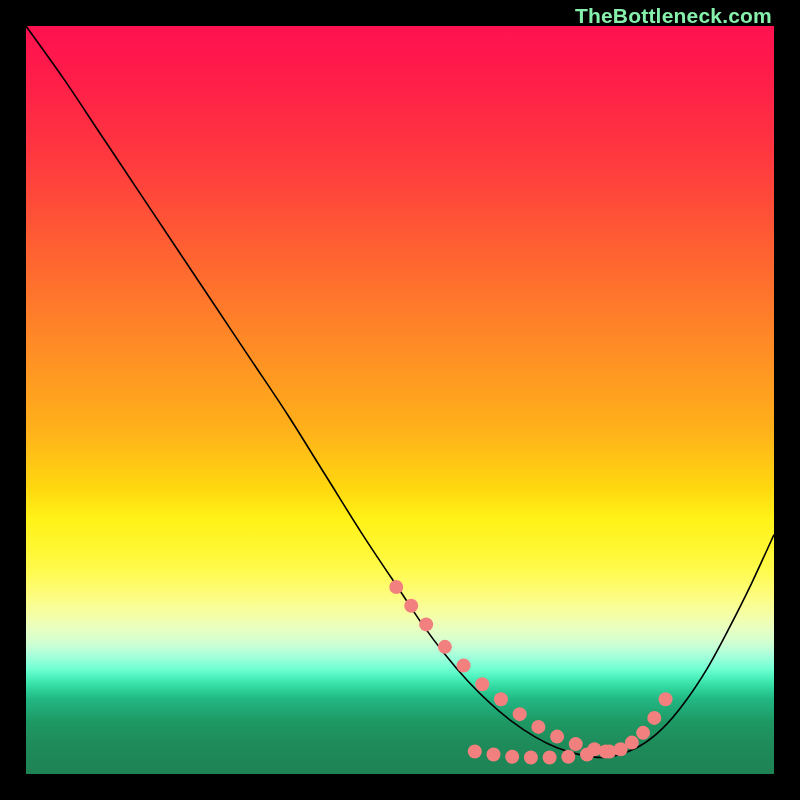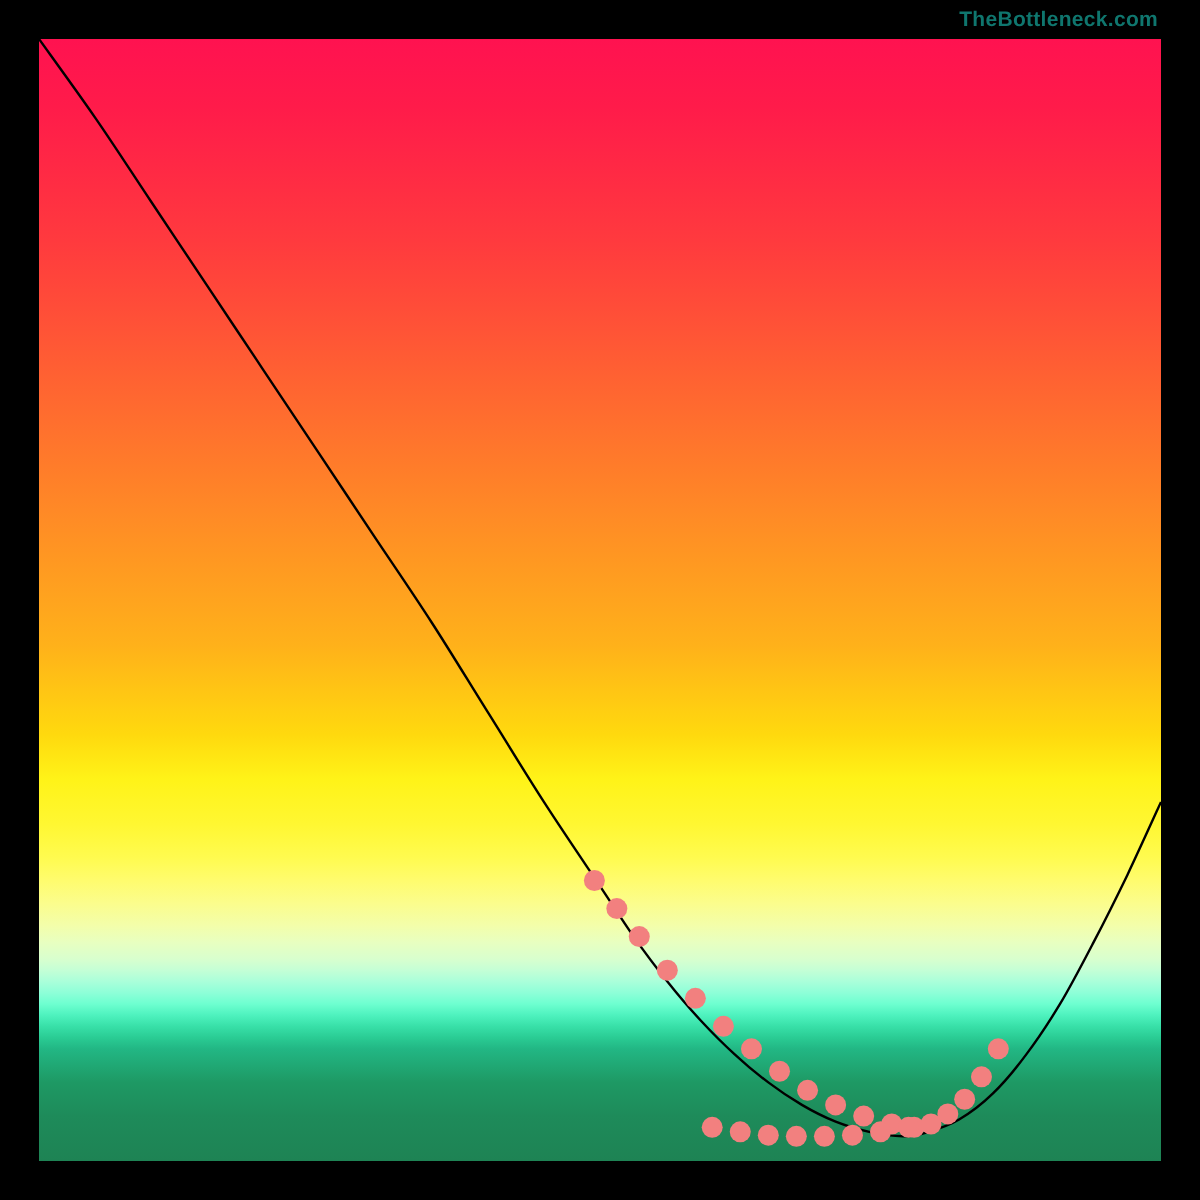--- a/index.html
+++ b/index.html
@@ -9,21 +9,21 @@
       #ff1250 0%, #ff1b4a 6%, #ff2a44 12%, #ff3a3e 18%,
       #ff4d38 24%, #ff6132 30%, #ff752c 36%, #ff8926 42%,
       #ff9d20 48%, #ffb11a 54%, #ffc514 58%, #ffd90e 62%,
       #fff318 66%, #fff732 70%, #fffb50 73%, #fffc6e 75%,
       #fbfd8c 77%, #f3feaa 79%, #e8ffc0 80.5%, #d8ffce 82%,
       #c4ffd6 83%, #aaffda 84%, #8effd8 85%, #6effd0 86%,
       #4ef2be 87%, #38e0a8 88%, #2acc94 89%, #22b784 90%,
       #1e9964 93%, #1e8b5a 96%, #1e8354 100%);
   }
   .plot{position:absolute;inset:0}
-  .watermark{position:absolute;top:4px;right:28px;color:#0f766e;font-size:14px;font-weight:600;letter-spacing:0.2px}
+  .watermark{position:absolute;top:4px;right:28px;color:#86efac;font-size:21px;font-weight:600;letter-spacing:0.2px}
 </style>
 </head>
 <body>
 
 <div class="watermark">TheBottleneck.com</div>
 
 <div class="frame">
   <div class="gradient"></div>
   <svg class="plot" viewBox="0 0 748 748" preserveAspectRatio="none">
     <path id="curve-path" fill="none" stroke="#000" stroke-width="1.6" d="M0 0 C6.2 8.7,24.9 34.3,37.4 52.4 C49.9 70.4,62.3 89.8,74.8 108.5 C87.3 127.2,99.7 145.9,112.2 164.6 C124.7 183.3,137.1 202.0,149.6 220.7 C162.1 239.4,174.5 258.1,187.0 276.8 C199.5 295.5,211.9 314.2,224.4 332.9 C236.9 351.6,249.3 369.6,261.8 389.0 C274.3 408.3,286.7 428.9,299.2 448.8 C311.7 468.7,324.1 489.3,336.6 508.6 C349.1 528.0,364.0 549.8,374.0 564.7 C384.0 579.7,389.0 587.8,396.4 598.4 C403.9 609.0,411.4 619.0,418.9 628.3 C426.4 637.7,433.8 646.4,441.3 654.5 C448.8 662.6,456.3 670.1,463.8 676.9 C471.2 683.8,478.7 690.0,486.2 695.6 C493.7 701.3,501.2 706.2,508.6 710.6 C516.1 715.0,523.6 718.8,531.1 721.8 C538.6 724.8,546.0 726.9,553.5 728.6 C561.0 730.2,569.7 731.4,576.0 731.5 C582.2 731.7,584.7 731.2,590.9 729.3 C597.2 727.4,605.9 724.7,613.4 720.3 C620.8 716.0,628.3 710.4,635.8 703.1 C643.3 695.9,650.8 686.9,658.2 676.9 C665.7 667.0,673.2 655.7,680.7 643.3 C688.2 630.8,695.6 616.5,703.1 602.1 C710.6 587.8,718.1 572.8,725.6 557.3 C733.0 541.7,744.3 516.7,748.0 508.6"></path>

